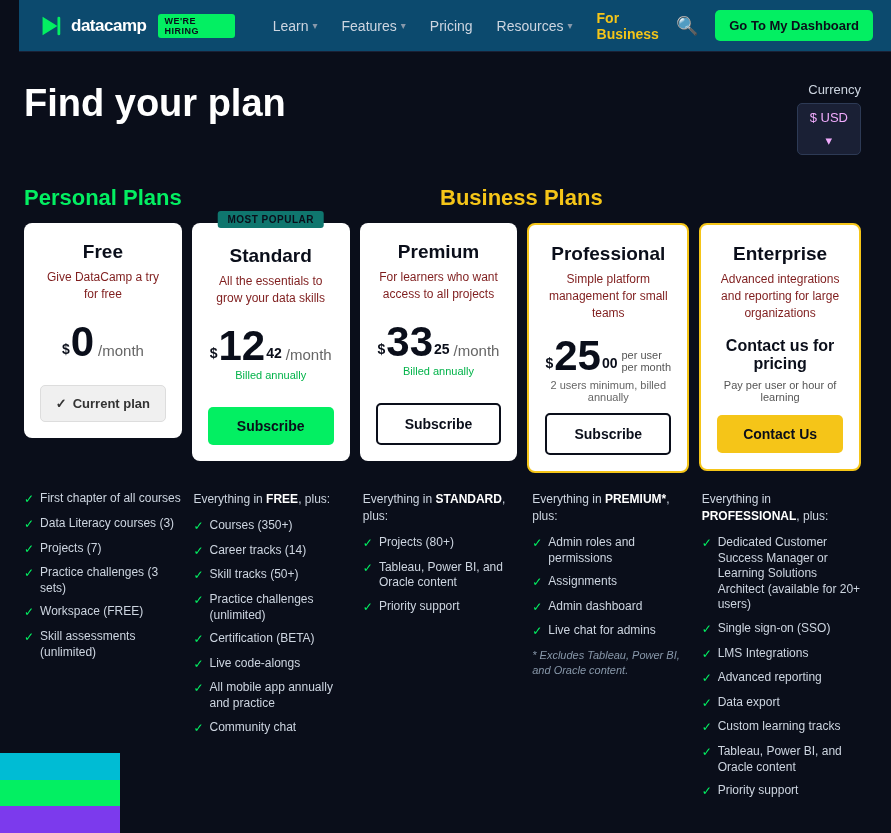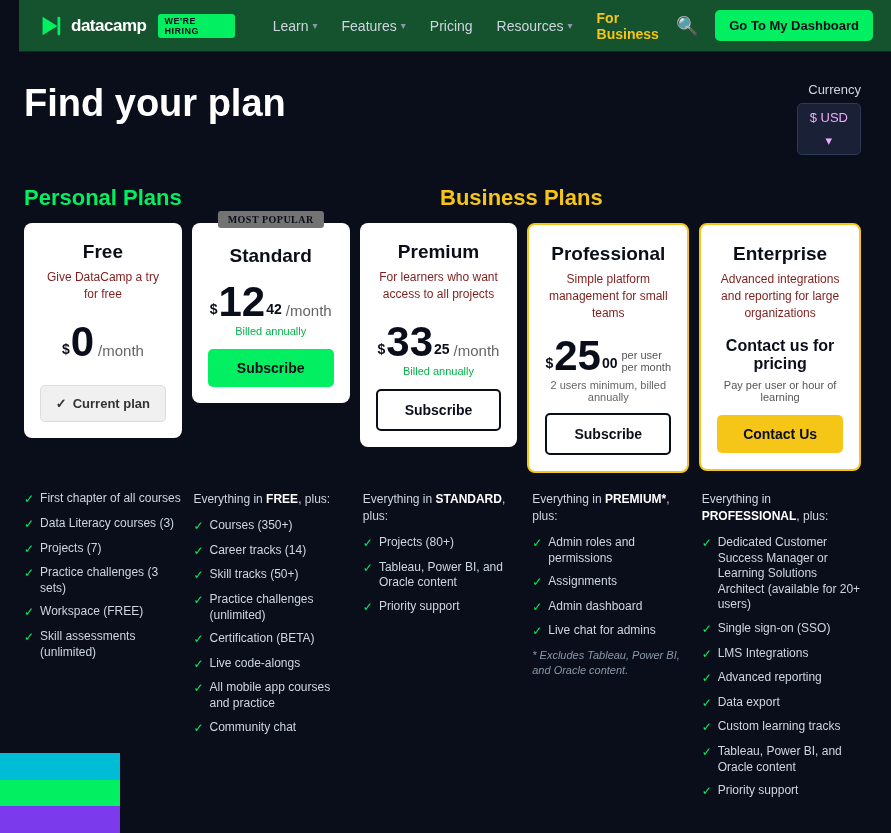--- a/index.html
+++ b/index.html
@@ -1,20 +1,20 @@
 <!DOCTYPE html>
 <html><head>
   <meta charset="utf-8">
   <style>
     * { box-sizing: border-box; margin: 0; padding: 0; }
     body { font-family: 'Segoe UI', Arial, sans-serif; background: #0a0e1a; color: #fff; min-height: 833px; width: 891px; overflow-x: hidden; }
 
     
     .navbar {
-      background: #14532d;
+      background: #0c4a6e;
       display: flex;
       align-items: center;
       padding: 0 18px;
       height: 52px;
       border-bottom: 1px solid #1a2035;
       margin-left: 19px;
     }
     .navbar-logo {
       display: flex;
       align-items: center;
@@ -161,30 +161,29 @@
     }
     .plan-card.enterprise-card {
       border: 2px solid #f5c518;
     }
 
     .most-popular-badge {
       position: absolute;
       top: -12px;
       left: 50%;
       transform: translateX(-50%);
-      background: #737373;
+      background: #0f766e;
       color: #0a0e1a;
       font-size: 10px;
       font-weight: 700;
       padding: 3px 10px;
       border-radius: 3px;
       letter-spacing: 0.5px;
       white-space: nowrap;
       text-transform: uppercase;
-      font-family: Liberation Serif, serif;
     }
 
     .plan-name {
       font-size: 19px;
       font-weight: 800;
       color: #0a0e1a;
       text-align: center;
       margin-bottom: 6px;
     }
     .plan-description {
@@ -230,21 +229,21 @@
       font-size: 11px;
       color: #666;
       text-align: center;
       margin-bottom: 2px;
     }
 
     .billed-note {
       color: #03b34a;
       font-size: 11px;
       text-align: center;
-      margin-bottom: 12px;
+      margin-bottom: 26px;
     }
 
     .plan-contact-pricing {
       font-size: 16px;
       font-weight: 700;
       color: #0a0e1a;
       text-align: center;
       margin: 16px 0 6px 0;
     }
     .plan-pay-note {
@@ -434,20 +433,21 @@
       <div style="height:20px;"></div>
       <button class="current-plan-btn">
         <span>✓</span>
         <span>Current plan</span>
       </button>
     </div>
 
     <div class="plan-card" style="padding-top:22px;">
       <div class="most-popular-badge">MOST POPULAR</div>
       <div class="plan-name">Standard</div>
+      <div class="plan-description">All the essentials to grow your data skills</div>
       <div class="plan-price">
         <span class="price-dollar">$</span>
         <span class="price-main">12</span>
         <span class="price-decimal">42</span>
         <span class="price-period">/month</span>
       </div>
       <div class="billed-note">Billed annually</div>
       <button class="subscribe-btn">Subscribe</button>
     </div>
 
@@ -538,21 +538,21 @@
       <div class="feature-item">
           <span class="check-icon">✓</span>
           <span>Certification (BETA)</span>
         </div>
       <div class="feature-item">
           <span class="check-icon">✓</span>
           <span>Live code-alongs</span>
         </div>
       <div class="feature-item">
           <span class="check-icon">✓</span>
-          <span>All mobile app courses and practice</span>
+          <span>All mobile app annually and practice</span>
         </div>
       <div class="feature-item">
           <span class="check-icon">✓</span>
           <span>Community chat</span>
         </div>
     </div>
 
     <div class="features-col">
       <div class="features-intro">Everything in <strong>STANDARD</strong>, plus:</div>
       <div class="feature-item">

